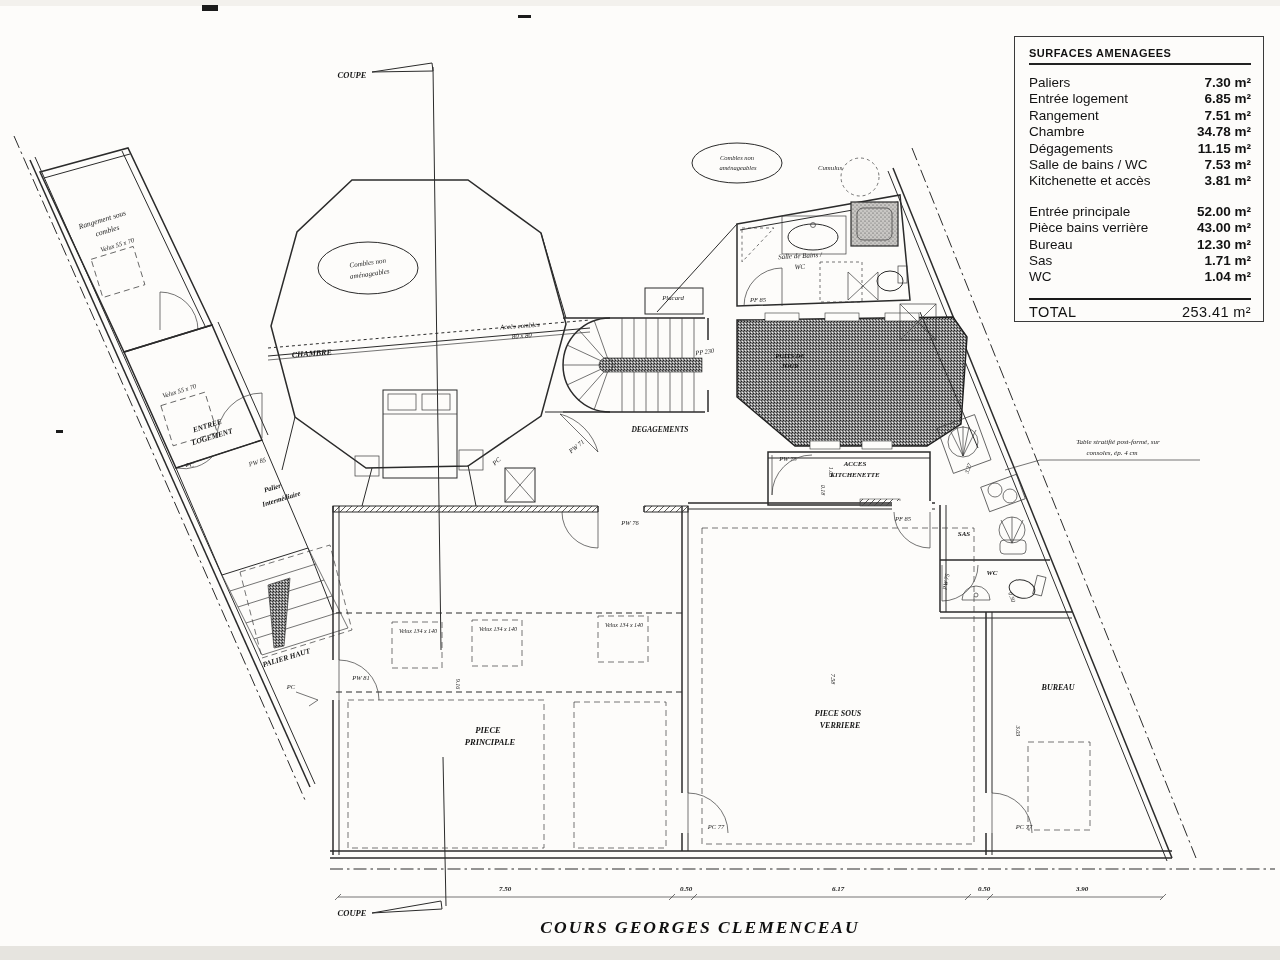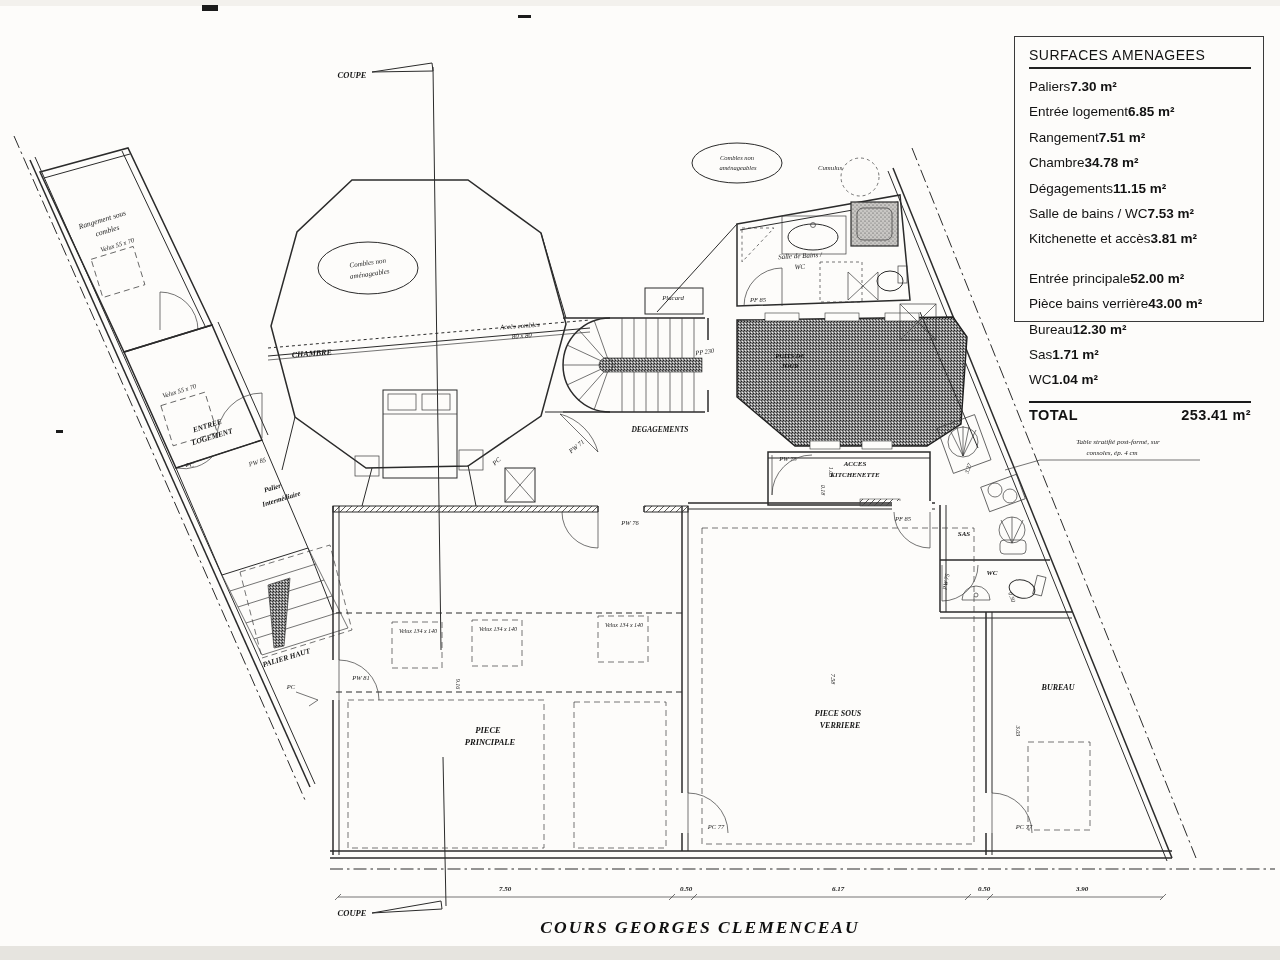--- a/index.html
+++ b/index.html
@@ -5,28 +5,28 @@
   html,body{margin:0;padding:0;background:#e9e7e3;}
   .page{position:relative;width:1280px;height:960px;background:#fdfcfa;overflow:hidden;
         font-family:"Liberation Sans",sans-serif;}
   .scan-band-bottom{position:absolute;left:0;right:0;bottom:0;height:14px;background:#e6e4df;}
   .scan-band-top{position:absolute;left:0;right:0;top:0;height:6px;background:#f3f1ed;}
   .speck{position:absolute;background:#1b1b1b;}
   
   .legend{position:absolute;left:1014px;top:36px;width:250px;height:286px;
           border:1.5px solid #3a3a3a;background:#fdfcfa;color:#121212;box-sizing:border-box;
           padding:10px 12px 0 14px;}
-  .legend-title{font-size:14px;font-weight:normal;letter-spacing:.5px;}
+  .legend-title{font-size:11px;font-weight:bold;letter-spacing:.5px;}
   .legend-rule{border-bottom:2px solid #222;margin:4px 0 10px 0;}
-  .lrow{display:flex;justify-content:flex-start;font-size:13.5px;line-height:16.4px;
-        font-weight:500;margin-top:9px;}
+  .lrow{display:flex;justify-content:space-between;font-size:13.5px;line-height:16.4px;
+        font-weight:500;}
   .lrow .lval{font-weight:700;}
   .lgap{height:14px;}
   .total-rule{border-bottom:2.5px solid #1a1a1a;margin:12px 0 4px 0;}
-  .trow{display:flex;justify-content:space-between;font-size:14.5px;font-weight:bold;
+  .trow{display:flex;justify-content:space-between;font-size:14.5px;font-weight:normal;
         letter-spacing:.4px;}
   
   svg{position:absolute;left:0;top:0;}
   .w{stroke:#2b2b2b;stroke-width:1.5;fill:none;}
   .w1{stroke:#2b2b2b;stroke-width:1;fill:none;}
   .t{stroke:#3a3a3a;stroke-width:.7;fill:none;}
   .dash{stroke-dasharray:6 4;}
   .dash2{stroke-dasharray:3 3;}
   .dashdot{stroke-dasharray:13 4 2.5 4;}
   .lbl{font-family:"Liberation Serif",serif;font-style:italic;font-weight:bold;fill:#151515;}

